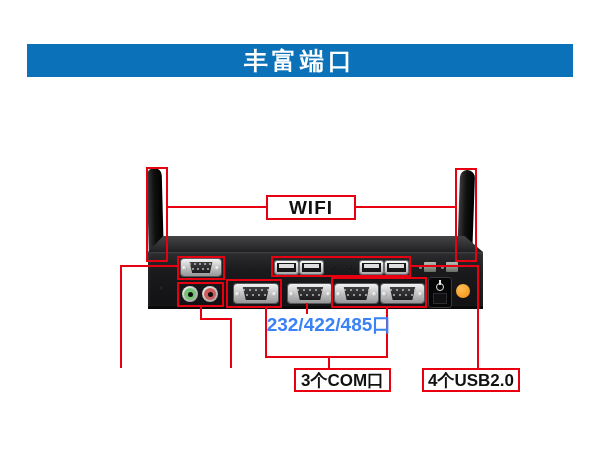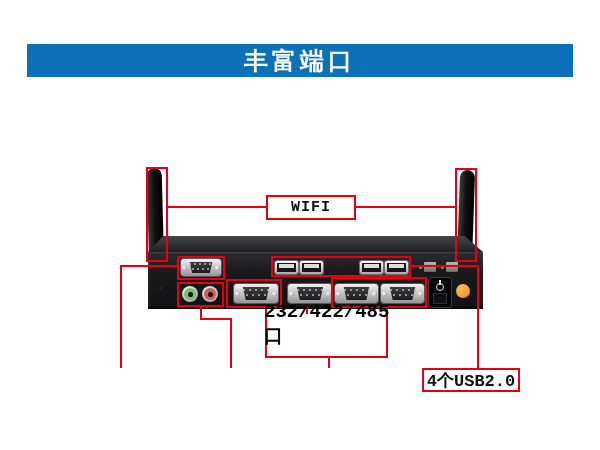--- a/index.html
+++ b/index.html
@@ -1,17 +1,17 @@
 <!DOCTYPE html>
 <html><head>
 <meta charset="utf-8">
 <style>
   html,body{margin:0;padding:0;background:#fff;}
   .stage{position:relative;width:600px;height:450px;background:#ffffff;overflow:hidden;
-         font-family:Liberation Mono, monospace;}
+         font-family:Liberation Sans, sans-serif;}
   .abs{position:absolute;box-sizing:border-box;}
 
   
   .banner{left:27px;top:44px;width:546px;height:33px;background:#0b72b9;
           display:flex;align-items:center;justify-content:center;}
   .banner span{color:#fff;font-size:24px;font-weight:bold;letter-spacing:4px;}
 
   
   .top-face{left:148px;top:236px;width:335px;height:16px;
             background:linear-gradient(180deg,#454548,#2a2a2d 75%,#202023);
@@ -66,22 +66,22 @@
               background:radial-gradient(circle at 35% 30%,#ffbd57,#ef8f0a);}
   .ind-dot{width:3px;height:3px;border-radius:50%;background:#8a8f8a;}
   .ind-blk{width:12px;height:10px;border-radius:1px;background:linear-gradient(180deg,#b7beb4,#666e64);}
   .screw{border-radius:50%;background:radial-gradient(circle at 40% 40%,#2c2c2e,#050506);}
 
   
   .rbox{border:2px solid #e60012;}
   .rl{background:#e60012;}
   .callout-label{border:2px solid #e60012;background:#fff;color:#111;
                  font-weight:bold;font-size:17px;display:flex;align-items:center;justify-content:center;}
-  .wifi-label{left:266px;top:195px;width:90px;height:25px;font-size:15px;letter-spacing:1px;}
-  .serial-text{left:264px;top:312px;width:130px;height:25px;color:#000000;font-weight:bold;font-size:19px;
+  .wifi-label{left:266px;top:195px;width:90px;height:25px;font-size:19px;letter-spacing:1px;}
+  .serial-text{left:264px;top:312px;width:130px;height:25px;color:#3b82f6;font-weight:bold;font-size:19px;
                display:flex;align-items:center;justify-content:center;}
 </style>
 </head>
 <body>
 
 <div class="stage">
 
   <div class="abs banner">
     <span>丰富端口</span>
   </div>
@@ -174,17 +174,20 @@
   <div class="abs rl" style="left:328px;top:356px;width:2px;height:12px;"></div>
   <div class="abs rl" style="left:411px;top:265px;width:68px;height:2px;"></div>
   <div class="abs rl" style="left:477px;top:265px;width:2px;height:103px;"></div>
 
   <div class="abs callout-label wifi-label">
     <span>WIFI</span>
   </div>
   <div class="abs serial-text">
     <span>232/422/485口</span>
   </div>
+  <div class="abs callout-label" style="left:294px;top:368px;width:97px;height:24px;">
+    <span>3个COM口</span>
+  </div>
   <div class="abs callout-label" style="left:422px;top:368px;width:98px;height:24px;">
     <span>4个USB2.0</span>
   </div>
 
 </div>
 
 </body></html>

